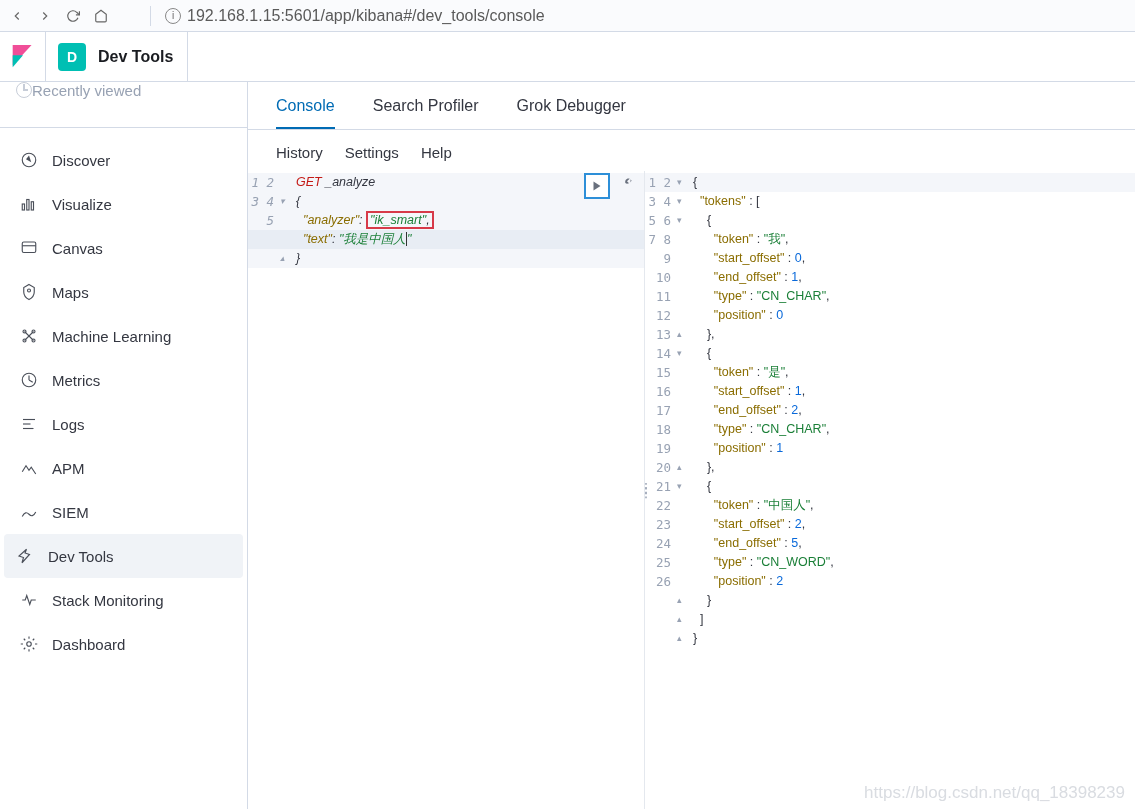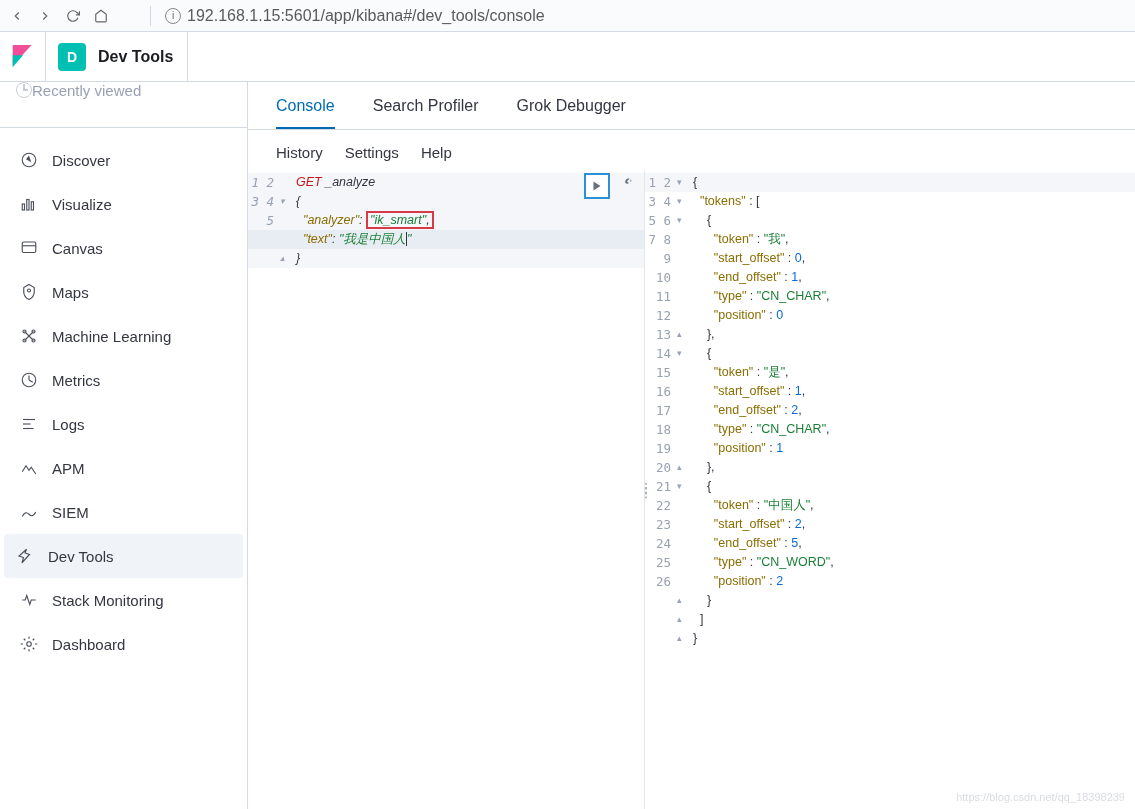--- a/index.html
+++ b/index.html
@@ -57,21 +57,21 @@
 .cursor{border-left:1.5px solid #333;}
 
 .run-actions{position:absolute; top:2px; right:8px; display:flex; gap:4px; z-index:5;}
 .run-btn{width:26px;height:26px;border:2px solid #2d8fd8;display:flex;align-items:center;justify-content:center;cursor:pointer;background:#fff;}
 .run-btn svg{fill:#69707d;}
 .wrench-btn{width:22px;height:22px;display:flex;align-items:center;justify-content:center;cursor:pointer;}
 .wrench-btn svg{fill:#69707d;}
 
 .drag-handle{position:absolute;left:-6px;top:50%;transform:translateY(-50%);color:#98a2b3;font-size:14px;letter-spacing:1px;cursor:col-resize;z-index:5;line-height:4px;}
 
-.watermark{position:absolute;bottom:6px;right:10px;color:#d9dce1;font-size:11px;z-index:10;}
+.watermark{position:absolute;bottom:6px;right:10px;color:#d9dce1;font-size:17px;z-index:10;}
 </style>
 </head>
 <body>
 
 <div class="browser-bar">
   <div class="nav-btn">
       <svg width="14" height="14" viewBox="0 0 24 24" fill="none" stroke="#666" stroke-width="2">
         <polyline points="15 18 9 12 15 6"></polyline>
       </svg>
     </div>

